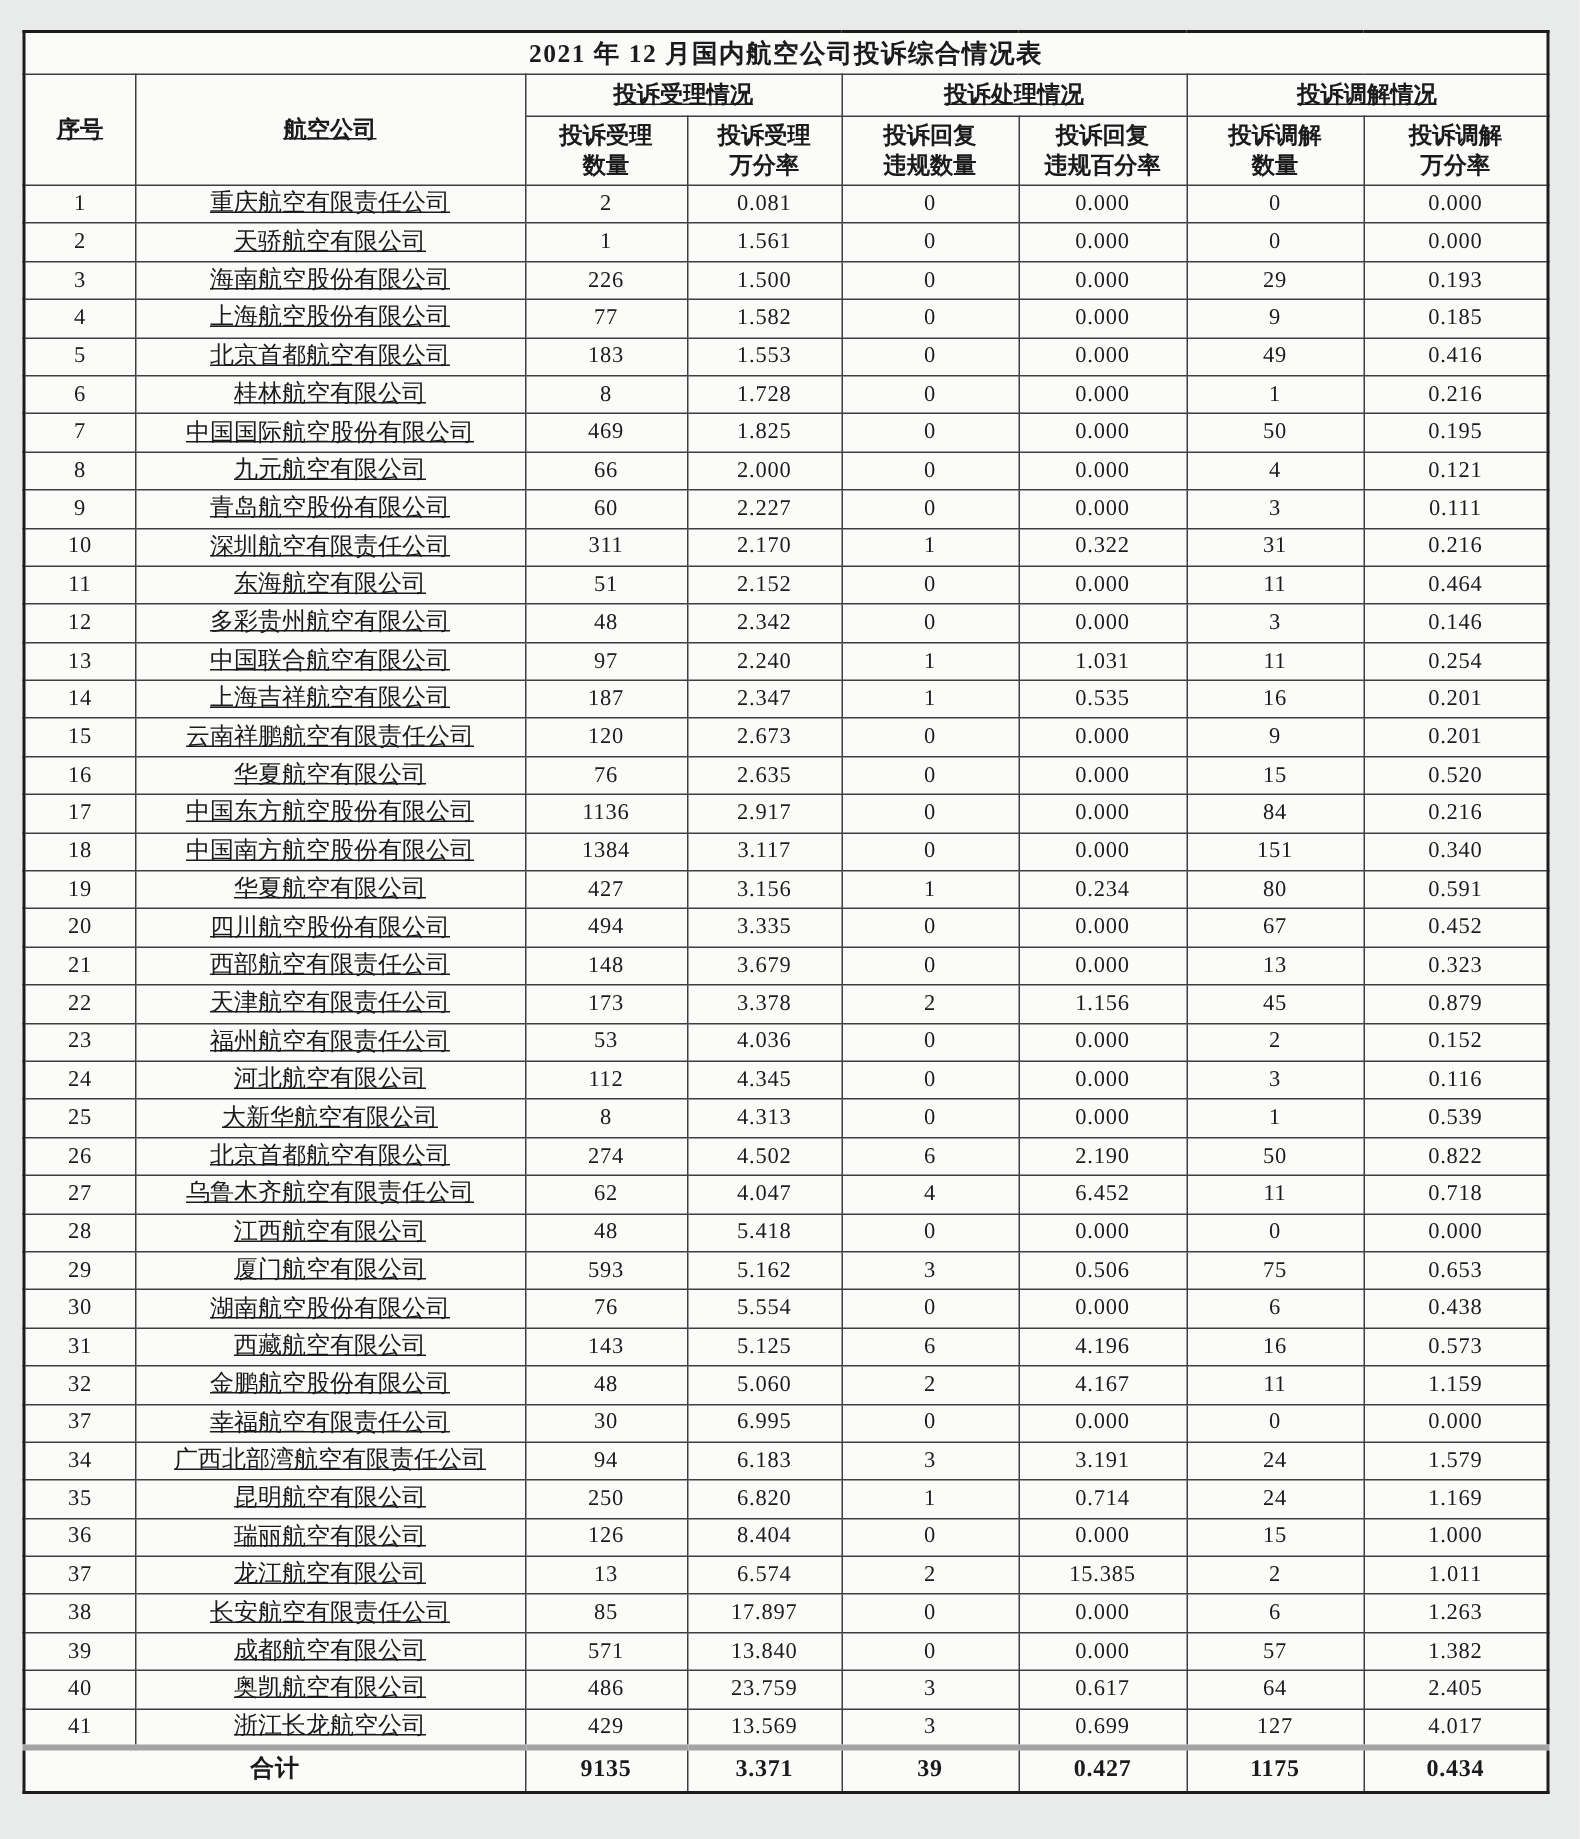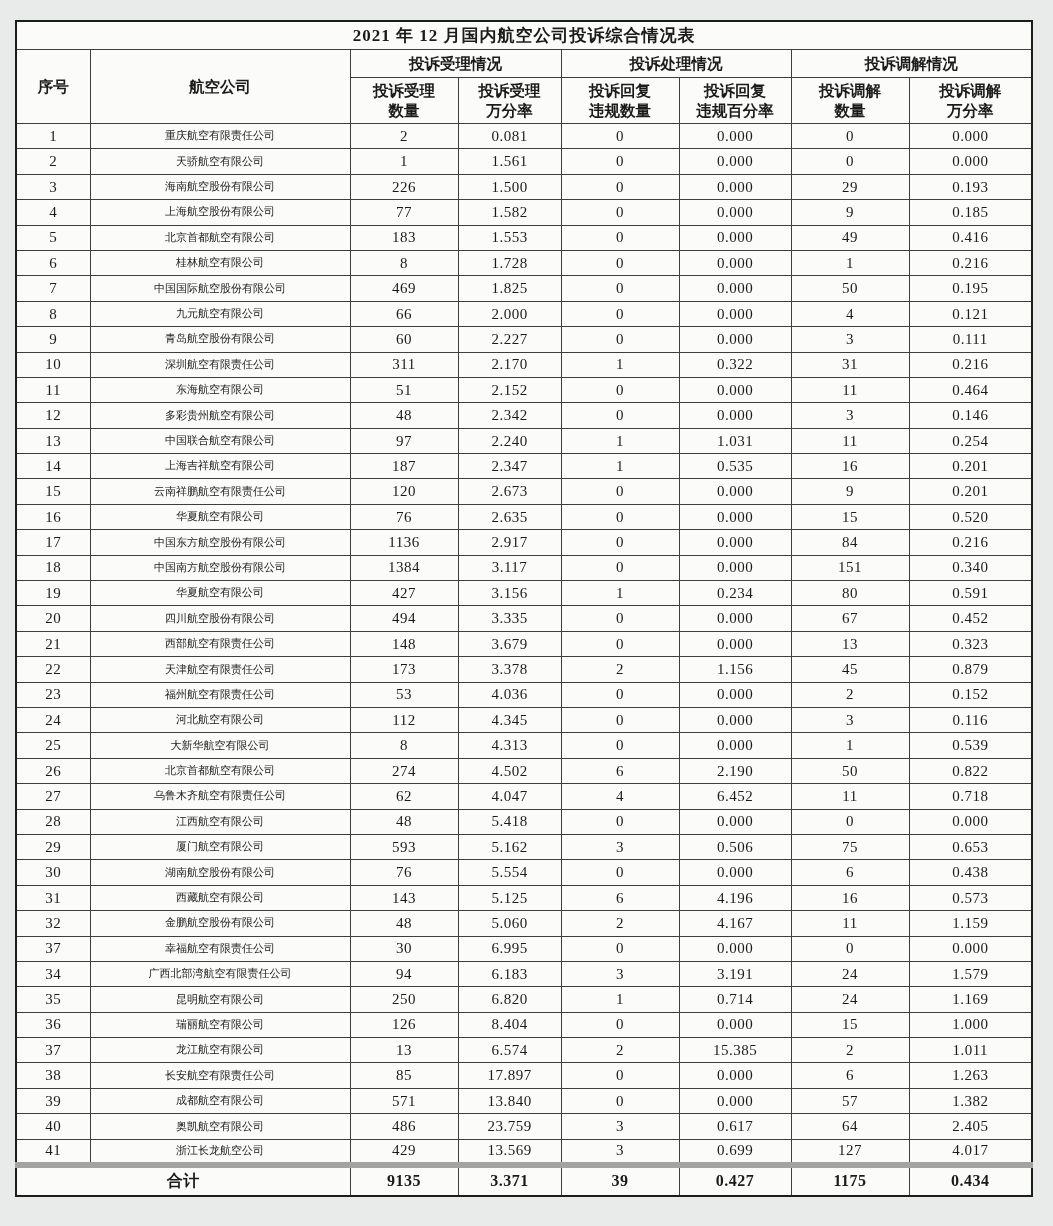--- a/index.html
+++ b/index.html
@@ -37,41 +37,43 @@
     height: 27px;
     font-size: 17px;
     font-weight: bold;
     letter-spacing: 1px;
     text-align: center;
   }
   tr.group-row th {
     height: 27px;
     font-weight: bold;
     font-size: 15.5px;
+    text-decoration: underline;
   }
   tr.sub-row th {
     height: 45px;
     font-weight: bold;
     font-size: 15.5px;
     white-space: pre-line;
   }
   tbody tr {
     height: 25.4px;
   }
   tbody td.airline {
-    font-size: 11px;
+    font-size: 16px;
+    text-decoration: underline;
   }
   tbody td.num {
     letter-spacing: 0.5px;
   }
   tr.total-row td {
     height: 27px;
     font-weight: bold;
     font-size: 16px;
-    border-top: 6px solid #a3a3a3;
+    border-top: 4px solid #a3a3a3;
     letter-spacing: 0.5px;
   }
 </style>
 </head>
 <body>
 
 <div class="sheet">
   <table class="main">
     <colgroup>
       <col style="width:74px">

